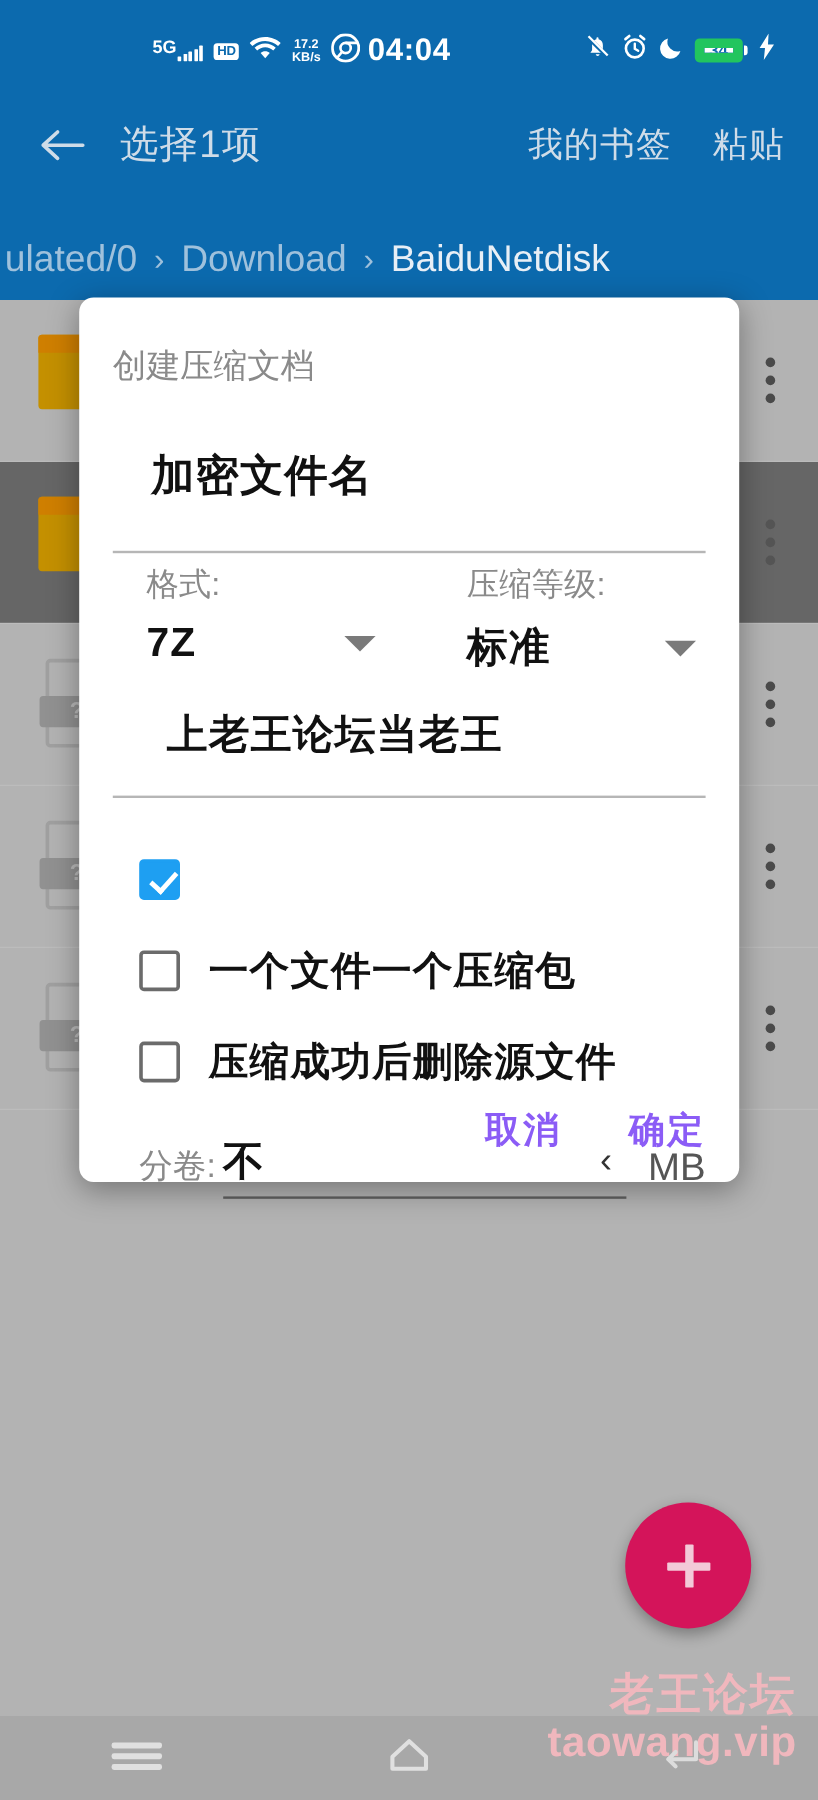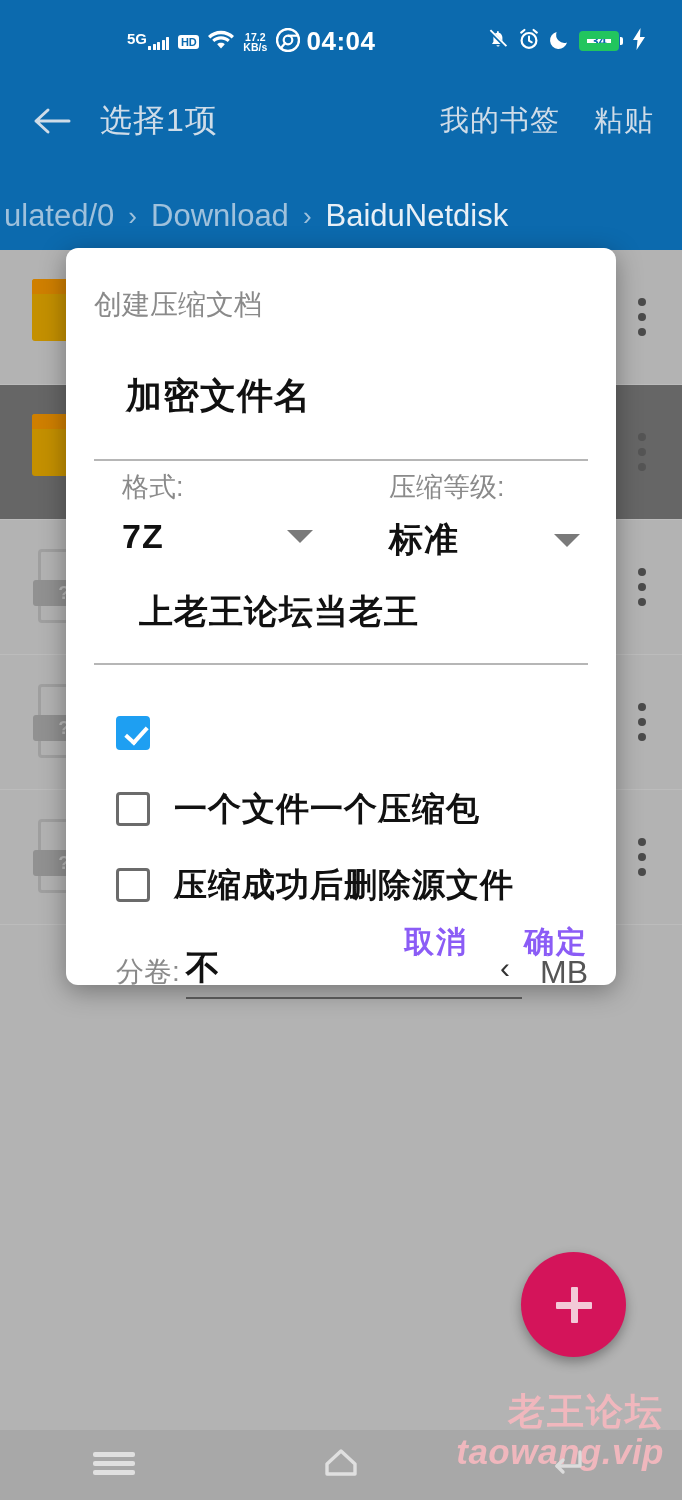--- a/index.html
+++ b/index.html
@@ -107,21 +107,21 @@
   .fab .plus { position:relative; width:44px; height:44px; }
   .fab .plus:before, .fab .plus:after {
     content:""; position:absolute; background:#f3c9d8; border-radius:1px; }
   .fab .plus:before { left:19px; top:4px; width:7px; height:36px; }
   .fab .plus:after  { top:19px; left:4px; height:7px; width:36px; }
 
   
   .watermark { position:absolute; right:18px; bottom:28px; text-align:right;
                pointer-events:none; }
   .wm1 { color:#f0b7bd; font-size:37px; font-weight:bold; letter-spacing:2px; line-height:40px;}
-  .wm2 { color:#f0b7bd; font-size:35px; font-weight:bold; letter-spacing:0.5px; line-height:40px;font-style:italic;}
+  .wm2 { color:#f0b7bd; font-size:35px; font-weight:bold; letter-spacing:0.5px; line-height:40px;}
 
   
   .navbar { position:absolute; left:0; bottom:0; width:682px; height:74px;
             display:flex; align-items:center; justify-content:space-around; }
   .nav-btn { width:80px; height:52px; display:flex; align-items:center; justify-content:center;}
   .nav-menu i { display:block; width:42px; height:5px; background:#e0e0e0; border-radius:2px;
                 margin:4px 0; }
   .dialog {
     position:absolute; left:66px; top:248px; width:550px; height:737px;
     background:#ffffff; border-radius:12px;

